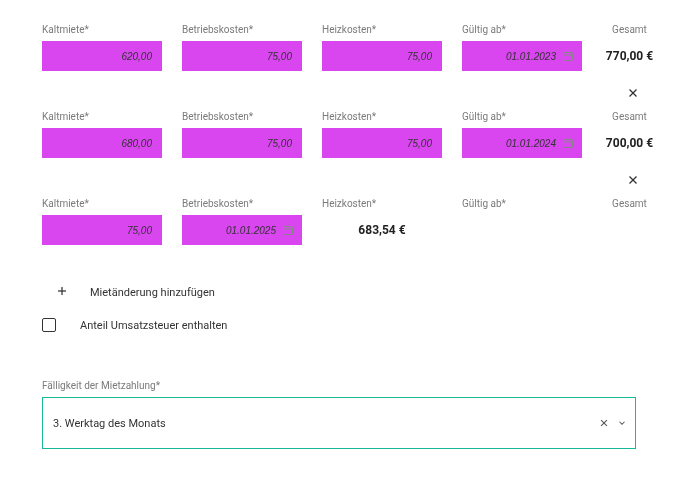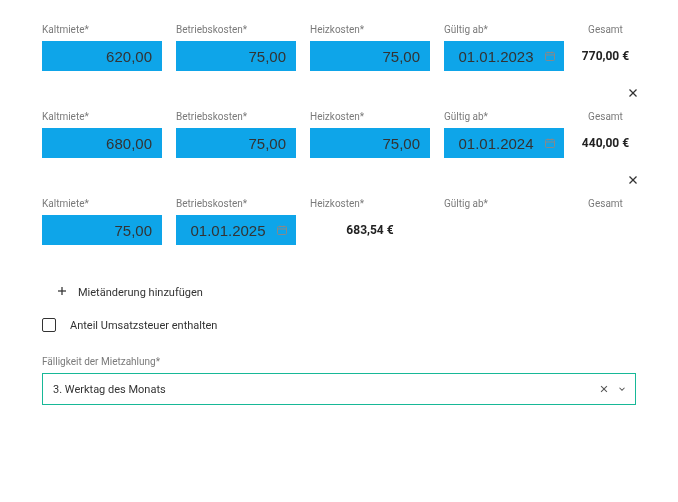--- a/index.html
+++ b/index.html
@@ -22,40 +22,41 @@
     width: 22px; height: 22px;
     display: flex; align-items: center; justify-content: center;
     cursor: pointer;
     color: #333;
   }
   .close-btn svg { width: 12px; height: 12px; }
 
   .row {
     display: grid;
     grid-template-columns: 120px 120px 120px 120px 55px;
-    gap: 14px;
+    gap: 20px;
     align-items: end;
   }
   .labels { margin-bottom: 6px; }
   .labels .cell { font-size: 10px; color: #7a7a7a; }
   .labels .total-head { font-size: 10px; color: #7a7a7a; text-align: center; }
 
   .cell { display: flex; flex-direction: column; }
   .input {
-    background: #0ea5e9;
+    background: #d946ef;
     border: none;
     height: 30px;
     padding: 0 10px;
-    font-size: 15px;
+    font-size: 10px;
     color: #333;
     text-align: right;
     width: 100%;
+    font-style: italic;
   }
   .date-wrap { position: relative; }
-  .input.date { text-align: center; padding-right: 26px; }
+  .input.date { text-align: right; padding-right: 26px; }
   .cal-icon {
     position: absolute;
     right: 8px; top: 50%; transform: translateY(-50%);
     color: #888;
     display: flex;
   }
   .cal-icon svg { width: 12px; height: 12px; }
 
   .total-cell {
     text-align: right;
@@ -64,46 +65,46 @@
     color: #222;
     height: 30px;
     display: flex;
     align-items: center;
     justify-content: center;
     white-space: nowrap;
   }
 
   .add-row {
     display: flex; align-items: center;
-    gap: 10px;
+    gap: 22px;
     margin: 4px 0 18px 14px;
     font-size: 11px;
     color: #333;
     cursor: pointer;
   }
   .add-row svg { width: 12px; height: 12px; }
 
   .checkbox-row {
-    display: flex; align-items: center; gap: 14px;
-    margin: 0 0 24px 0;
+    display: flex; align-items: center; gap: 24px;
+    margin: 0 0 48px 0;
     font-size: 11px;
     color: #333;
   }
   .checkbox {
     width: 14px; height: 14px;
     border: 1.5px solid #333;
     border-radius: 2px;
     background: #fff;
     cursor: pointer;
   }
 
   .due-label { font-size: 10px; color: #7a7a7a; margin-bottom: 6px; }
   .select {
     border: 1.5px solid #17b897;
-    height: 32px;
+    height: 52px;
     display: flex; align-items: center;
     padding: 0 10px;
     font-size: 11px;
     color: #333;
     position: relative;
     cursor: pointer;
   }
   .select .controls {
     position: absolute; right: 8px; top: 50%; transform: translateY(-50%);
     display: flex; gap: 8px; align-items: center;
@@ -177,21 +178,21 @@
             <input class="input date" value="01.01.2024" style="">
             <span class="cal-icon">
               <svg viewBox="0 0 24 24" fill="none" stroke="currentColor" stroke-width="2">
                 <rect x="3" y="5" width="18" height="16" rx="2"></rect>
                 <line x1="3" y1="10" x2="21" y2="10"></line>
                 <line x1="8" y1="3" x2="8" y2="7"></line>
                 <line x1="16" y1="3" x2="16" y2="7"></line>
               </svg>
             </span>
           </div>
-          <div class="total-cell"><span>440,00</span>&nbsp;<span>€</span></div>
+          <div class="total-cell"><span>700,00</span>&nbsp;<span>€</span></div>
         </div>
       </div>
       <div class="rent-block">
         <div class="close-btn">
           <span><svg viewBox="0 0 24 24" fill="none" stroke="currentColor" stroke-width="2.5">
               <line x1="5" y1="5" x2="19" y2="19"></line>
               <line x1="19" y1="5" x2="5" y2="19"></line>
             </svg></span>
         </div>
         <div class="row labels">

